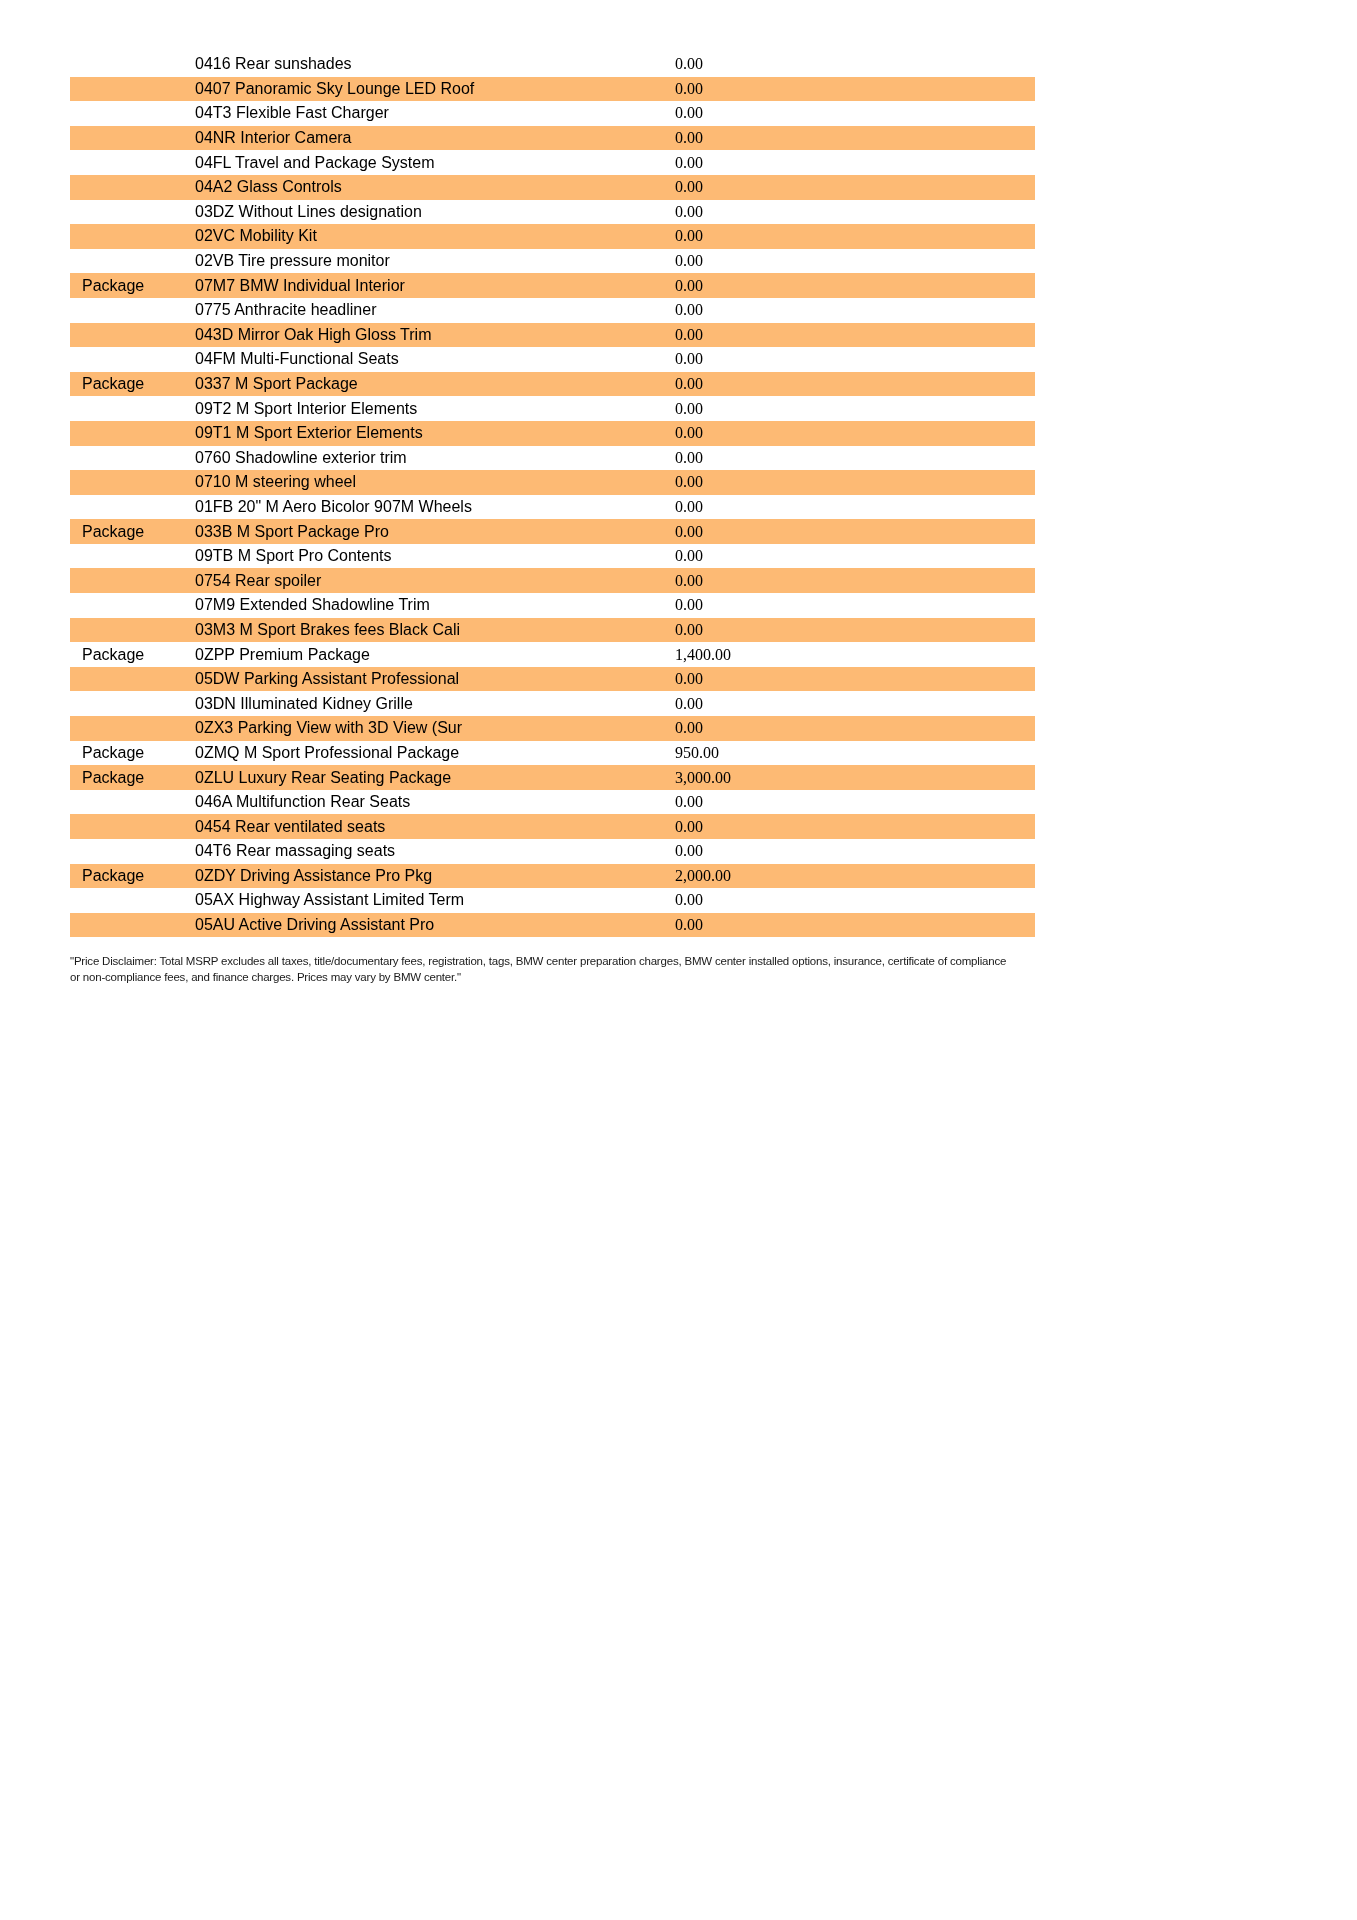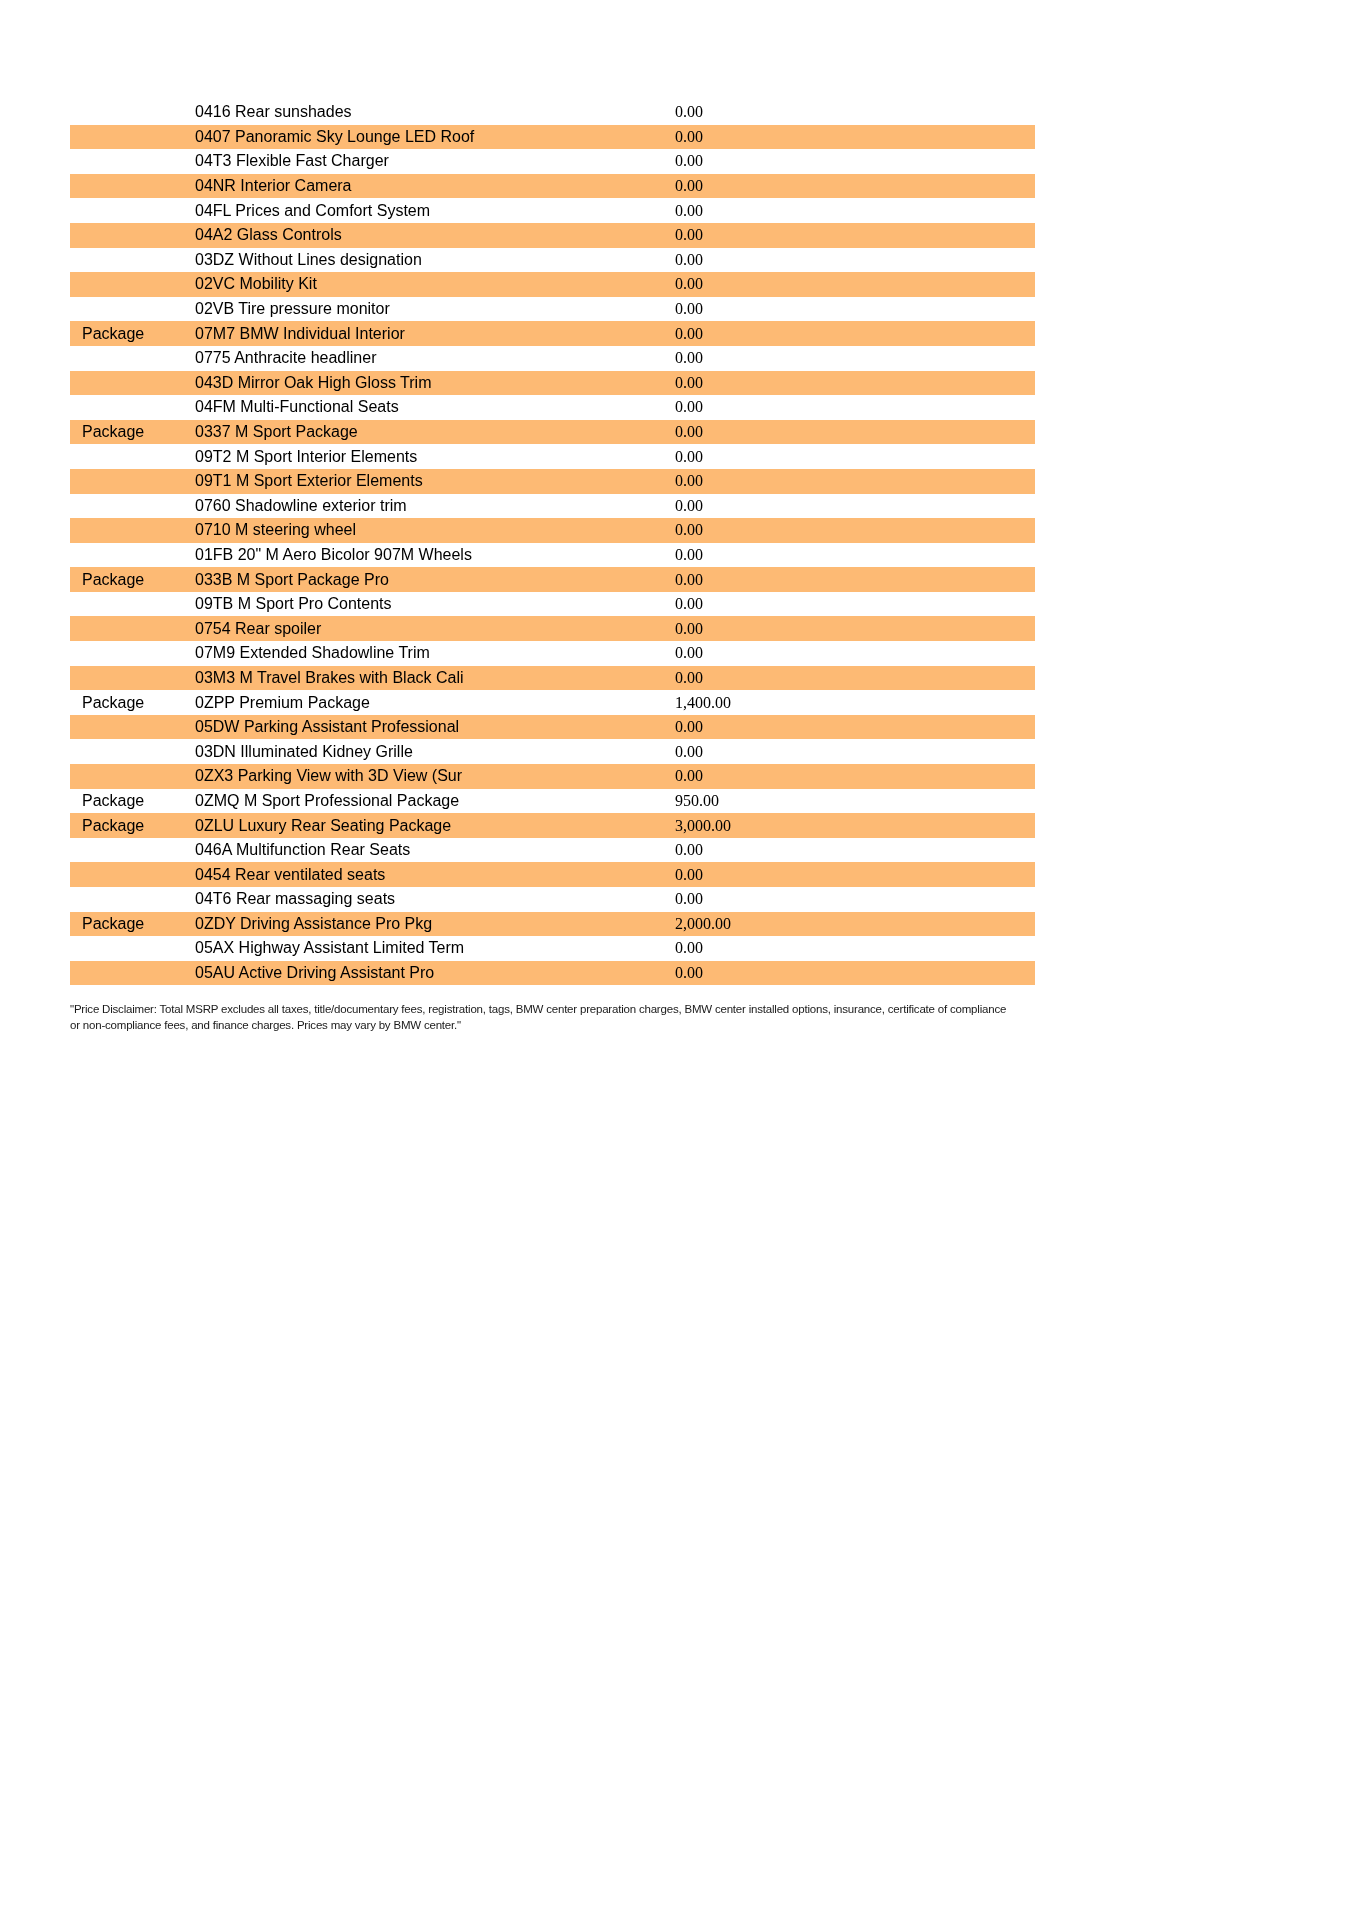--- a/index.html
+++ b/index.html
@@ -11,21 +11,20 @@
   body {
     width: 1357px;
     height: 1920px;
     font-family: "Liberation Sans", sans-serif;
     color: #000000;
     overflow: hidden;
   }
   .doc {
     padding-top: 52px;
     padding-left: 70px;
-    margin-top: 48px;
   }
   .options-table {
     width: 965px;
   }
   .row {
     display: flex;
     align-items: center;
     height: 24.6px;
     font-size: 16px;
     line-height: 1;
@@ -90,21 +89,21 @@
     <div class="cell-fill"></div>
   </div>
       <div class="row shaded">
     <div class="cell-cat"></div>
     <div class="cell-item">04NR Interior Camera</div>
     <div class="cell-price">0.00</div>
     <div class="cell-fill"></div>
   </div>
       <div class="row">
     <div class="cell-cat"></div>
-    <div class="cell-item">04FL Prices and Comfort System</div>
+    <div class="cell-item">04FL Travel and Package System</div>
     <div class="cell-price">0.00</div>
     <div class="cell-fill"></div>
   </div>
       <div class="row shaded">
     <div class="cell-cat"></div>
     <div class="cell-item">04A2 Glass Controls</div>
     <div class="cell-price">0.00</div>
     <div class="cell-fill"></div>
   </div>
       <div class="row">
@@ -204,21 +203,21 @@
     <div class="cell-fill"></div>
   </div>
       <div class="row">
     <div class="cell-cat"></div>
     <div class="cell-item">07M9 Extended Shadowline Trim</div>
     <div class="cell-price">0.00</div>
     <div class="cell-fill"></div>
   </div>
       <div class="row shaded">
     <div class="cell-cat"></div>
-    <div class="cell-item">03M3 M Travel Brakes with Black Cali</div>
+    <div class="cell-item">03M3 M Sport Brakes fees Black Cali</div>
     <div class="cell-price">0.00</div>
     <div class="cell-fill"></div>
   </div>
       <div class="row">
     <div class="cell-cat">Package</div>
     <div class="cell-item">0ZPP Premium Package</div>
     <div class="cell-price">1,400.00</div>
     <div class="cell-fill"></div>
   </div>
       <div class="row shaded">

